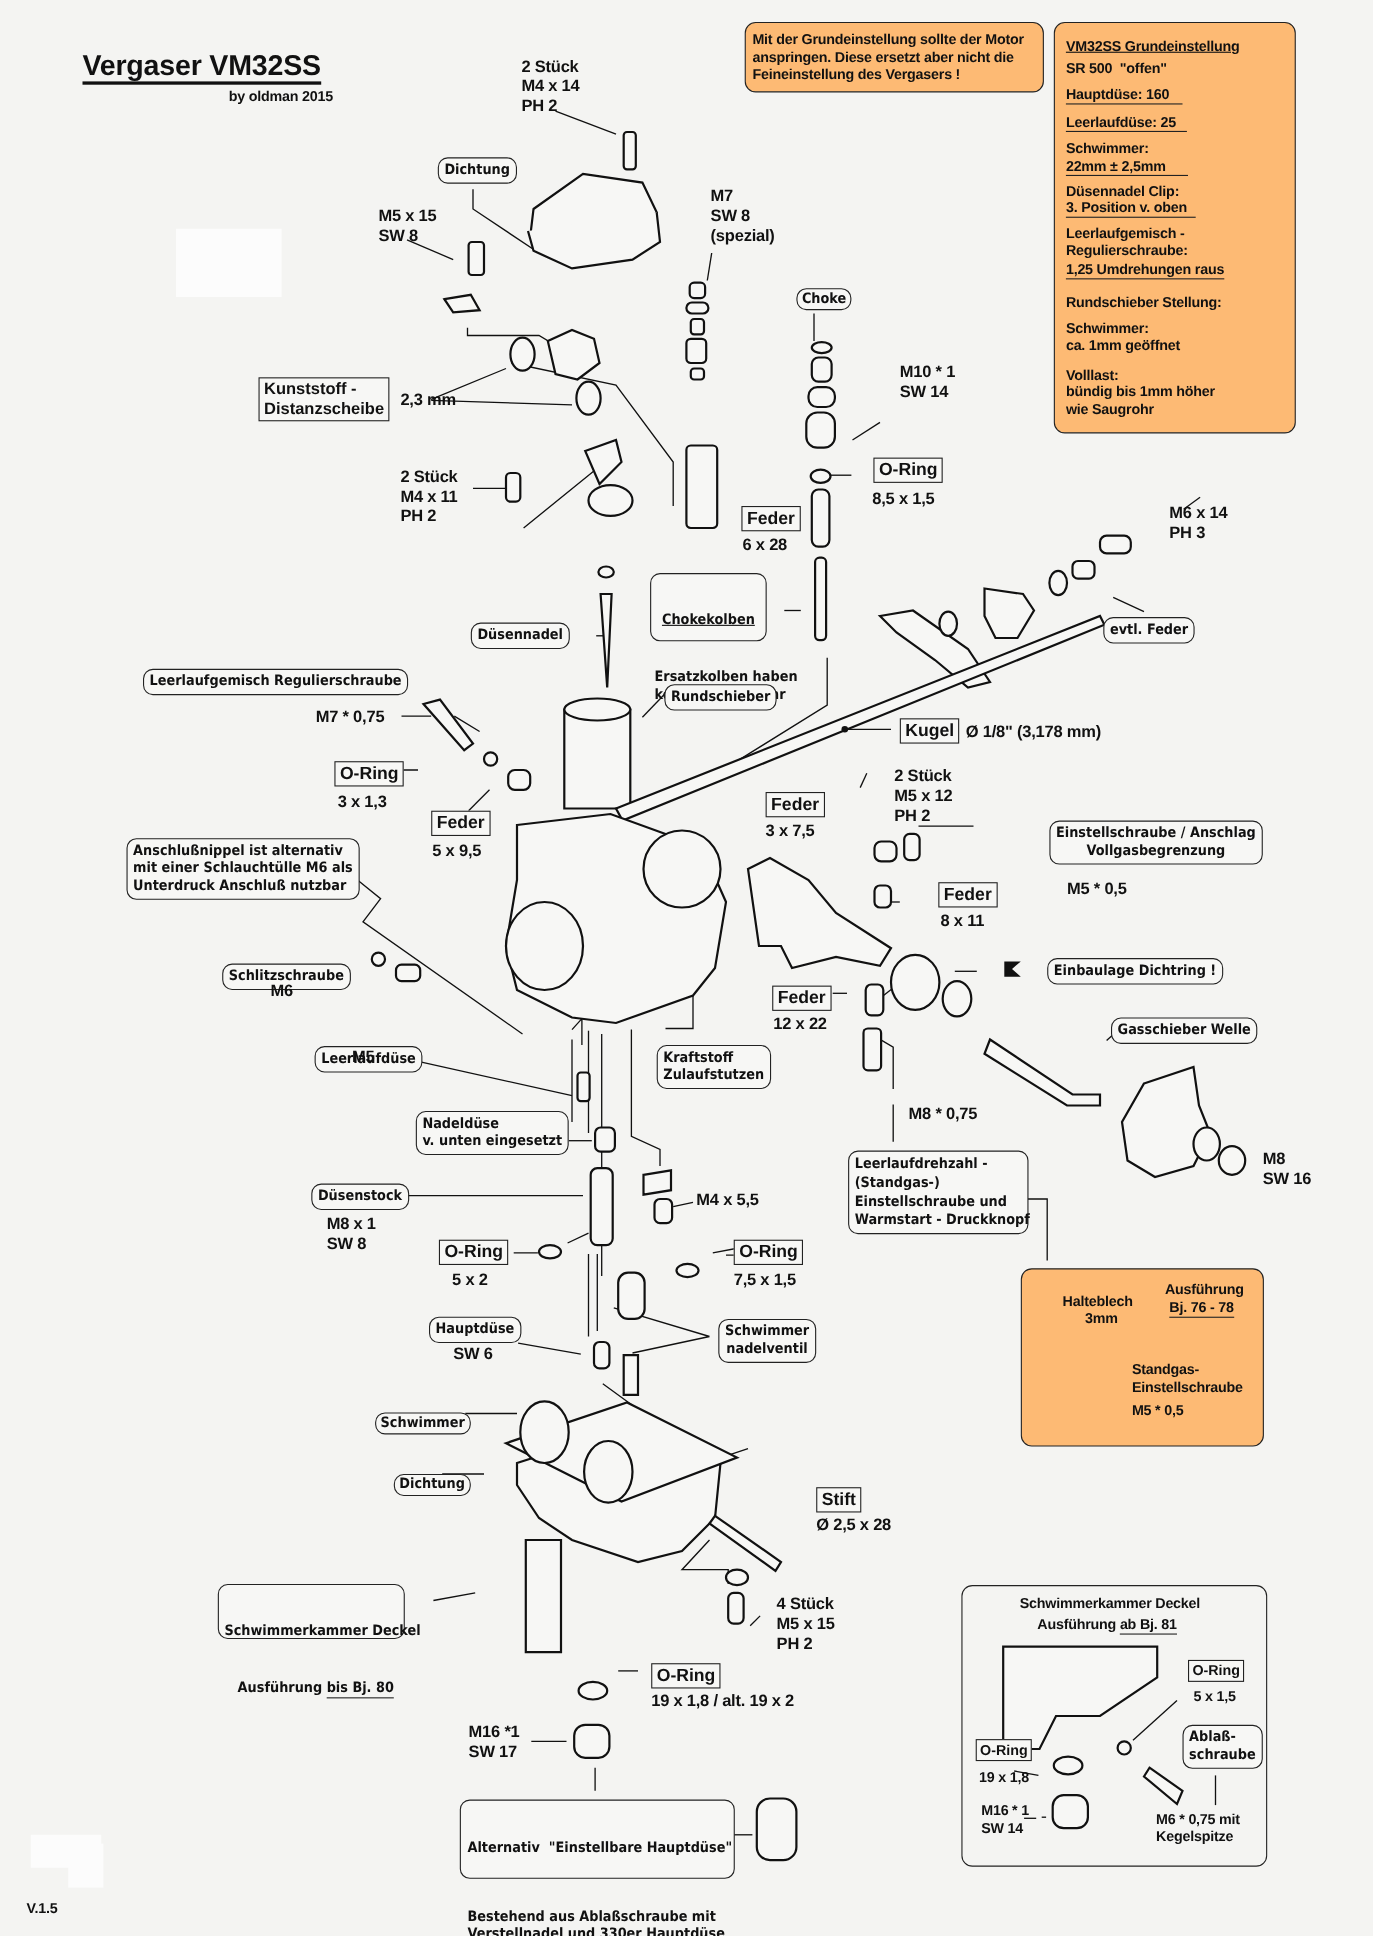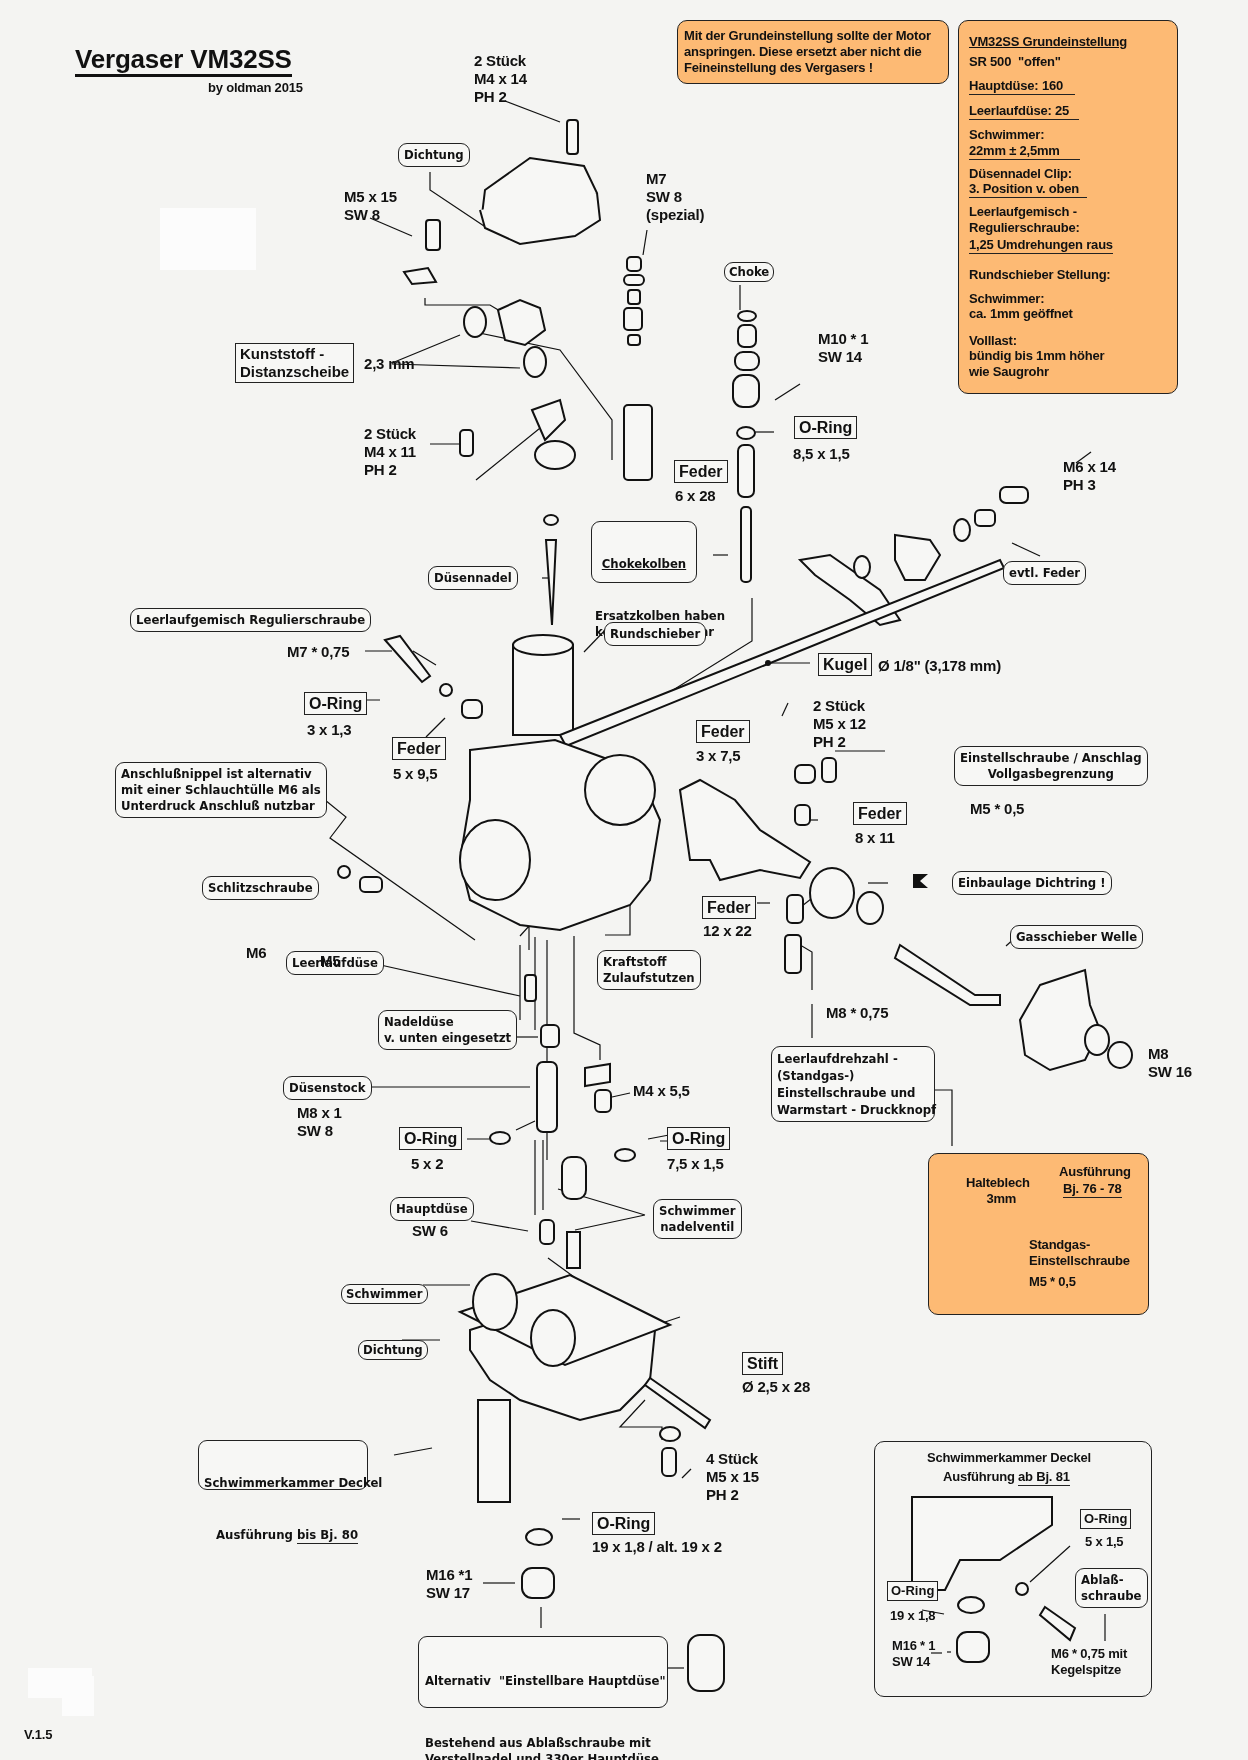--- a/index.html
+++ b/index.html
@@ -287,21 +287,21 @@
 PH 2</div>
 <div class="pill" style="left:906px;top:746px;text-align:center;margin-left:48px;">Einstellschraube / Anschlag
 Vollgasbegrenzung</div>
 <div class="t" style="left:970px;top:800px;">M5 * 0,5</div>
 <div class="pill" style="left:115px;top:762px;width:200px;">Anschlußnippel ist alternativ
 mit einer Schlauchtülle M6 als
 Unterdruck Anschluß nutzbar</div>
 <div class="box" style="left:853px;top:802px;">Feder</div>
 <div class="t" style="left:855px;top:829px;">8 x 11</div>
 <div class="pill" style="left:202px;top:876px;">Schlitzschraube</div>
-<div class="t" style="left:246px;top:944px;">M6</div>
+<div class="t" style="left:246px;top:892px;">M6</div>
 <div class="pill" style="left:952px;top:871px;">Einbaulage Dichtring !</div>
 <div class="box" style="left:702px;top:896px;">Feder</div>
 <div class="t" style="left:703px;top:922px;">12 x 22</div>
 <div class="pill" style="left:1010px;top:925px;">Gasschieber Welle</div>
 <div class="pill" style="left:286px;top:951px;">Leerlaufdüse</div>
 <div class="t" style="left:320px;top:952px;">M5</div>
 <div class="pill" style="left:597px;top:950px;">Kraftstoff
 Zulaufstutzen</div>
 <div class="t" style="left:826px;top:1004px;">M8 * 0,75</div>
 <div class="t" style="left:1148px;top:1045px;">M8

